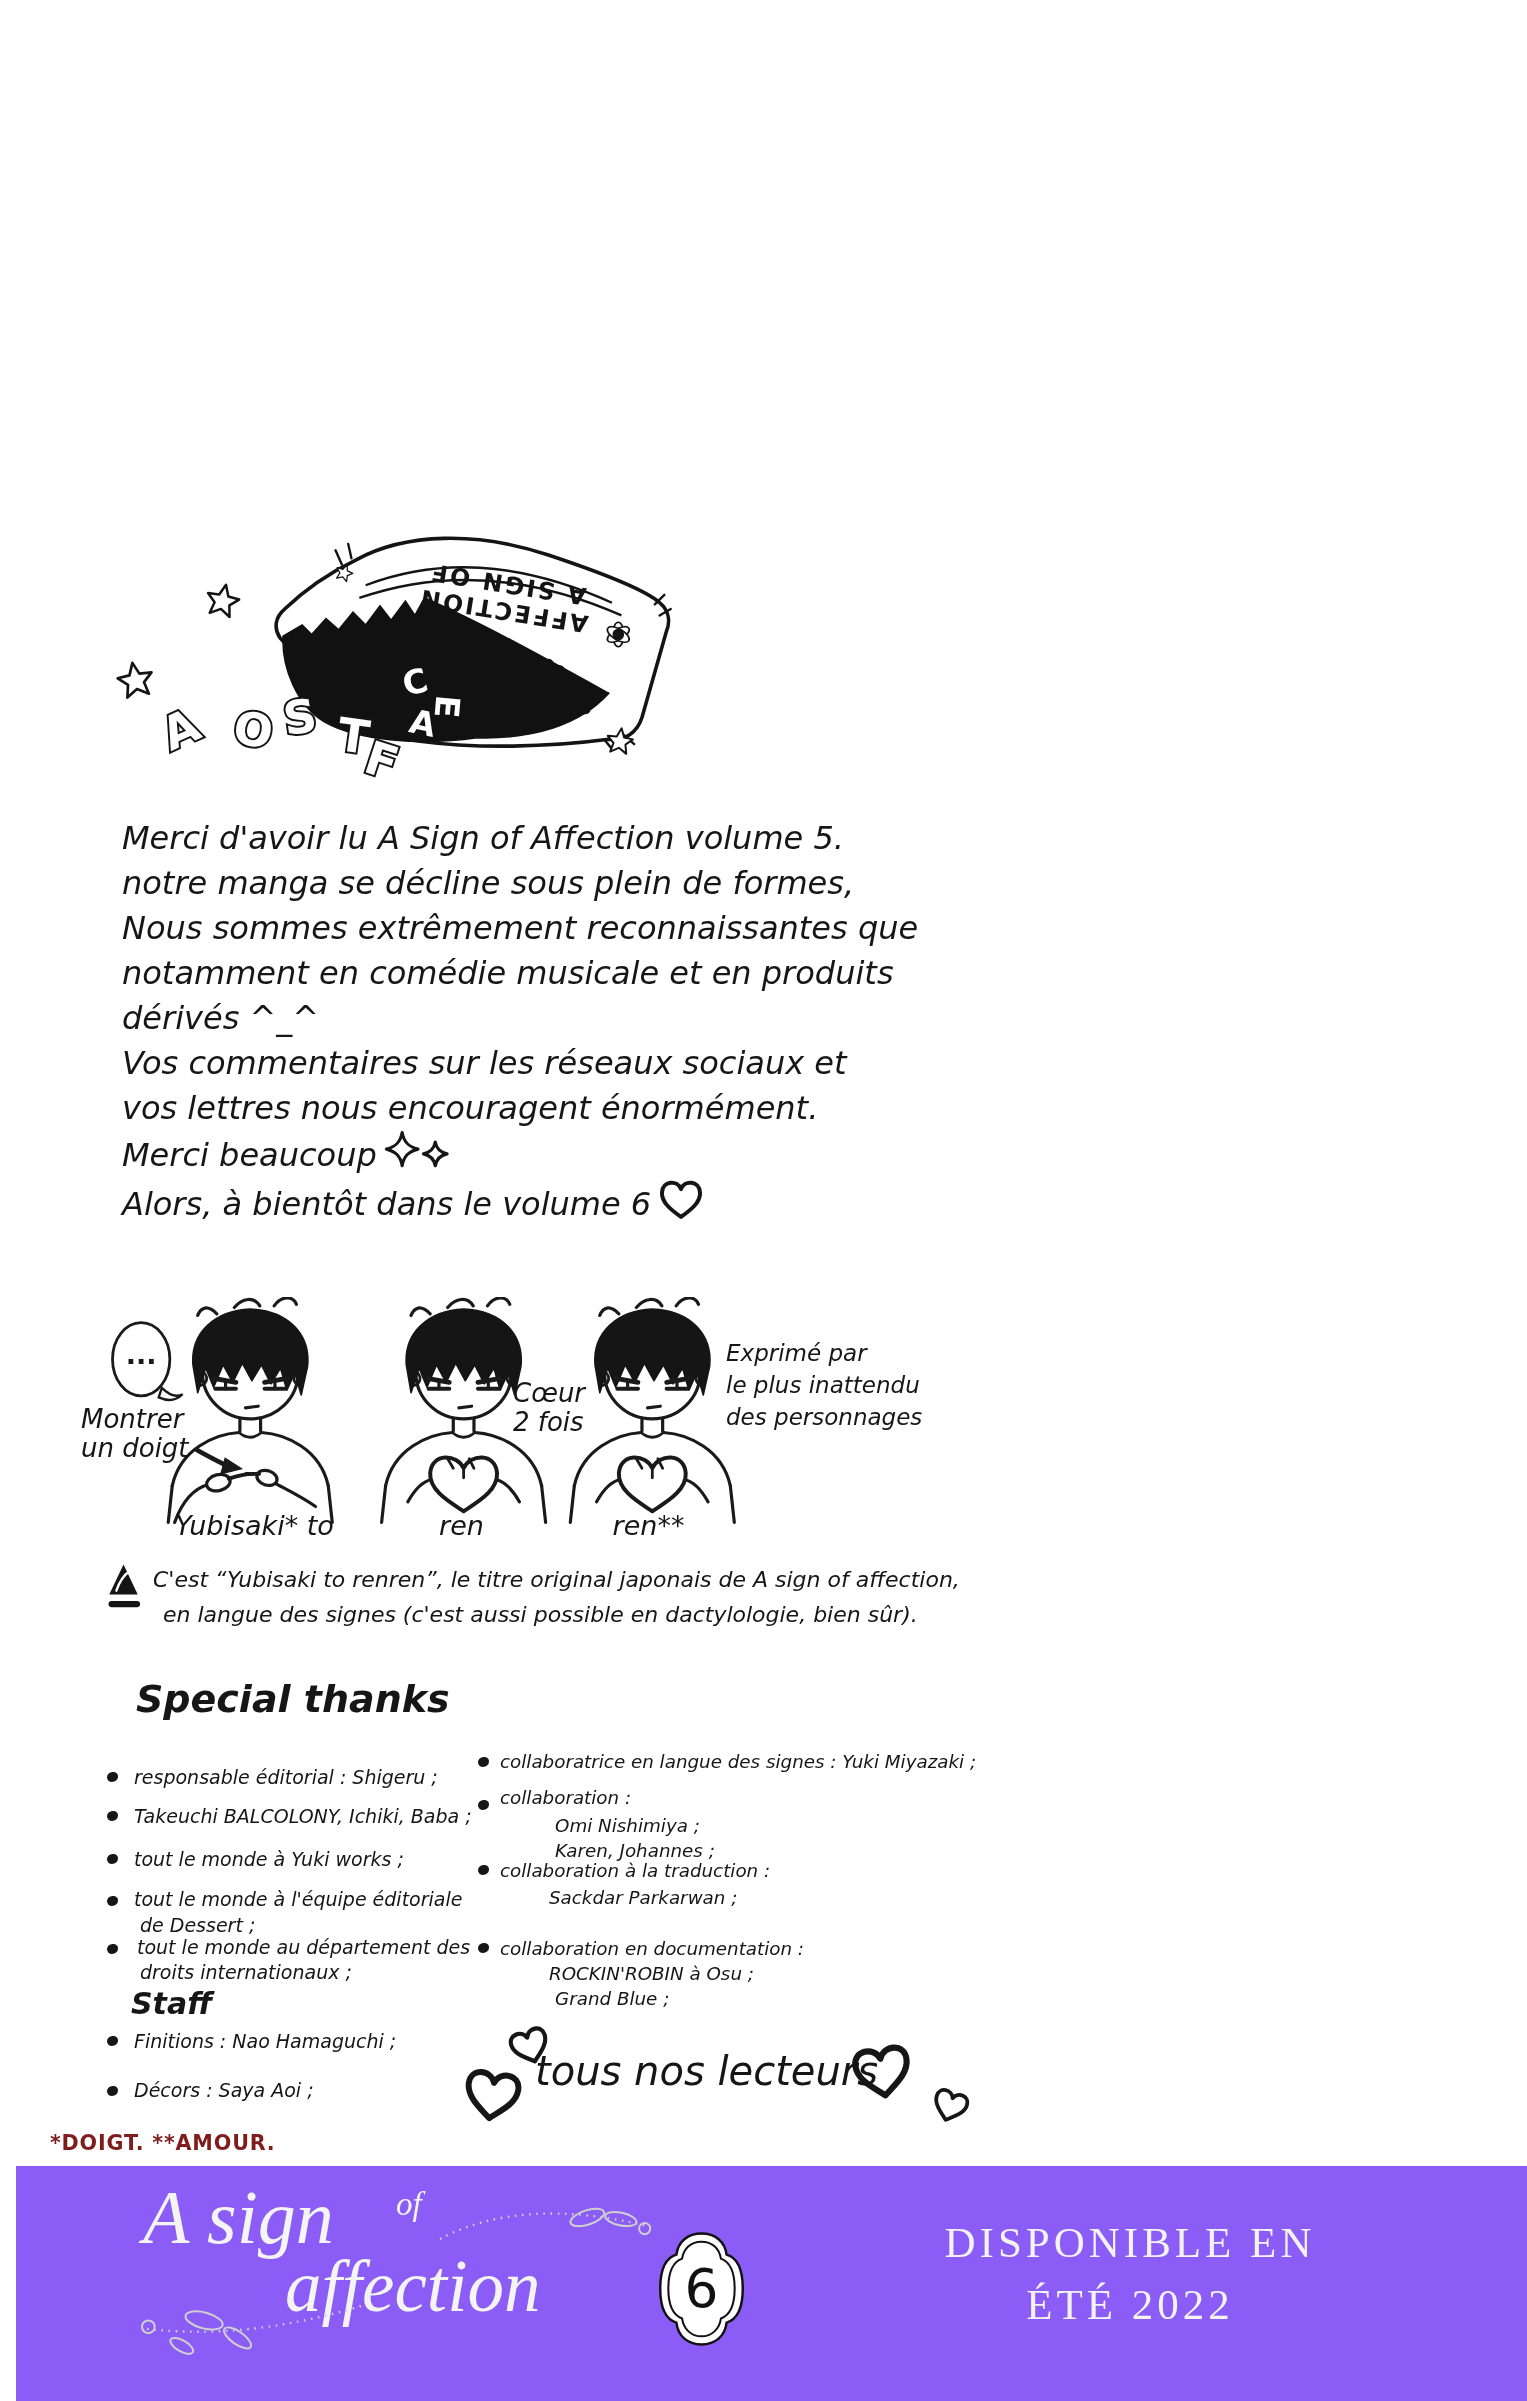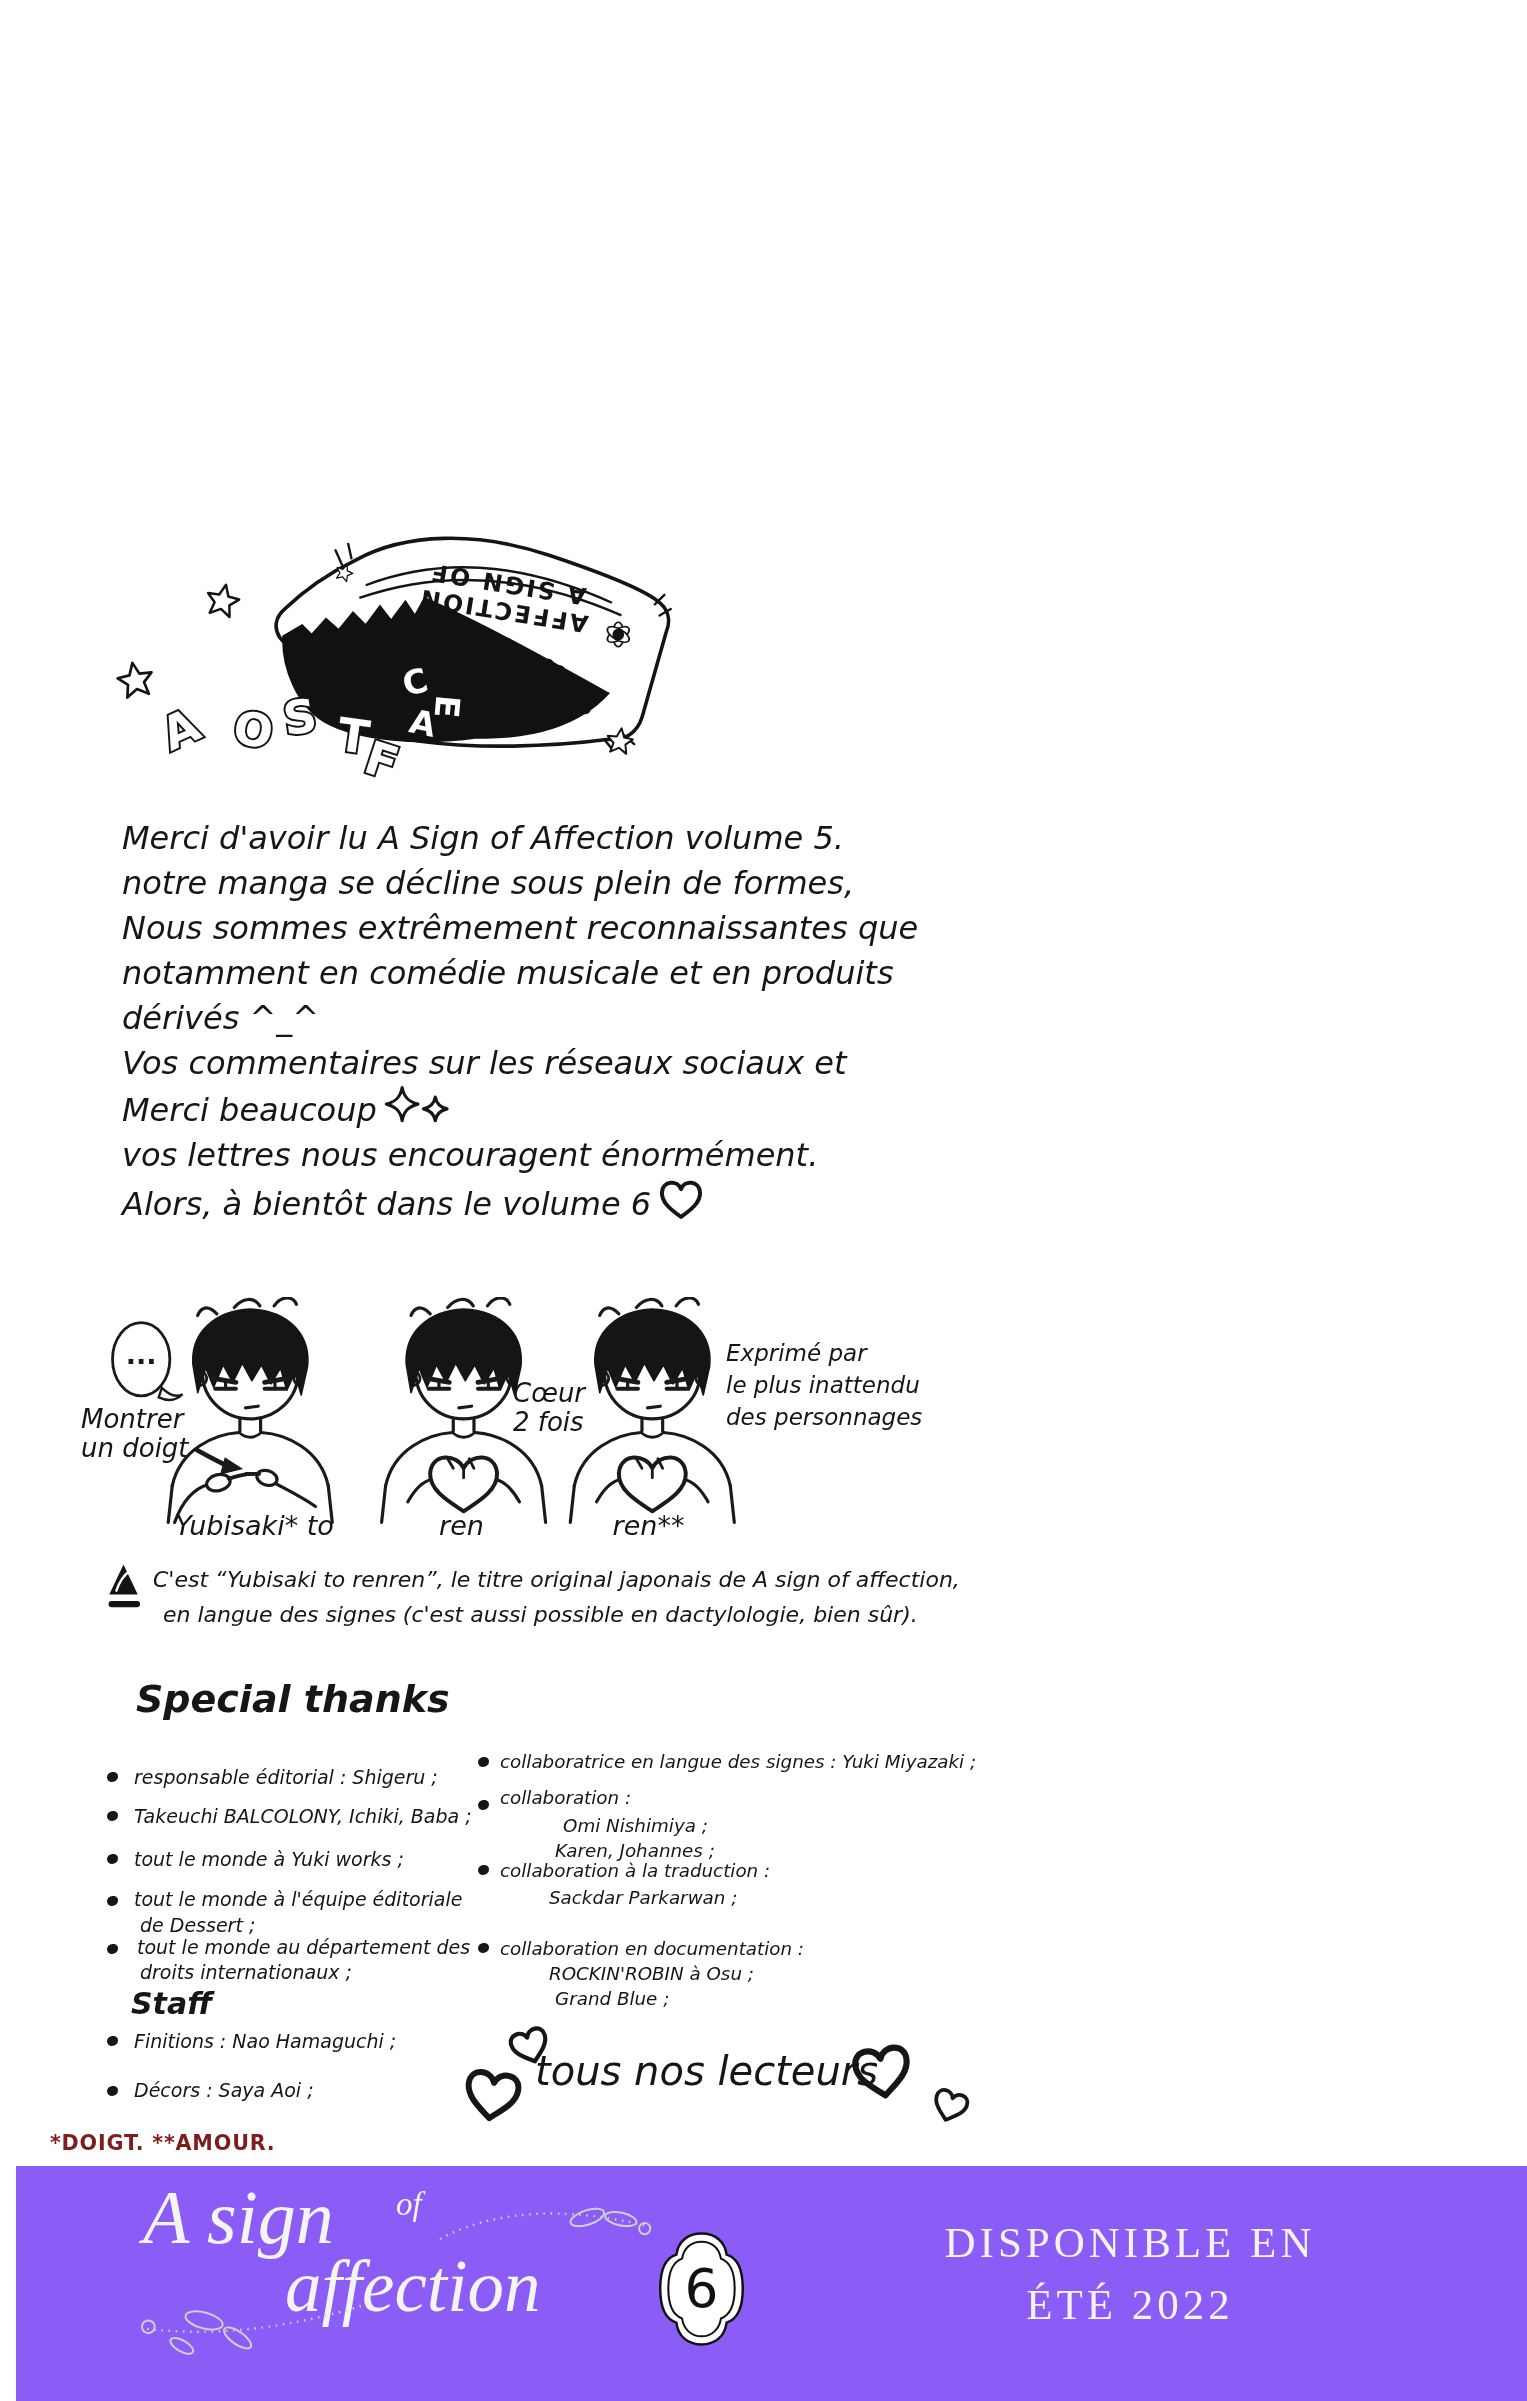--- a/index.html
+++ b/index.html
@@ -102,25 +102,25 @@
     </g>
   </svg>
 
   <div class="abs hand intro">
     <div class="iline"><span>Merci d'avoir lu A Sign of Affection volume 5.</span></div>
     <div class="iline"><span>notre manga se décline sous plein de formes,</span></div>
     <div class="iline"><span>Nous sommes extrêmement reconnaissantes que</span></div>
     <div class="iline"><span>notamment en comédie musicale et en produits</span></div>
     <div class="iline"><span>dérivés ^_^</span></div>
     <div class="iline"><span>Vos commentaires sur les réseaux sociaux et</span></div>
+    <div class="iline"><span>vos lettres nous encouragent énormément.</span></div>
     <div class="iline"><span>Merci beaucoup</span><svg class="inline-ico" width="73" height="41" viewBox="0 0 92 52">
           <path d="M 24,2 C 26,14 32,20 44,23 C 32,26 26,32 24,44 C 22,32 16,26 4,23 C 16,20 22,14 24,2 Z" fill="#fff" stroke="#161616" stroke-width="4" stroke-linejoin="round"></path>
           <path d="M 66,14 C 67.5,23 72,27 81,29 C 72,31 67.5,35 66,44 C 64.5,35 60,31 51,29 C 60,27 64.5,23 66,14 Z" fill="#fff" stroke="#161616" stroke-width="4" stroke-linejoin="round"></path>
         </svg></div>
-    <div class="iline"><span>vos lettres nous encouragent énormément.</span></div>
     <div class="iline"><span>Alors, à bientôt dans le volume 6</span><svg class="inline-ico" width="46" height="43" viewBox="0 0 58 54">
           <path d="M 29,14 C 25,2 6,3 5,18 C 4,31 18,41 29,49 C 40,41 54,31 53,18 C 52,3 33,2 29,14 Z" fill="none" stroke="#161616" stroke-width="5" stroke-linejoin="round"></path>
         </svg></div>
   </div>
 
   <svg class="abs" style="left:95px;top:1297px;" width="828" height="263" viewBox="0 0 1040 330">
     <defs>
       <g id="chibi" stroke="#1a1a1a" stroke-linecap="round" fill="none">
         <ellipse cx="0" cy="70" rx="60" ry="58" fill="#ffffff" stroke-width="4"></ellipse>
         <path d="M -62,86 A 9,9 0 1 0 -66,68 M 62,86 A 9,9 0 1 1 66,68" stroke-width="3.5"></path>
@@ -216,21 +216,21 @@
   <div class="abs hand th-sub" style="left:131px;top:1986px;">Staff</div>
   <div class="abs bullet" style="left:107px;top:2036px;"></div>
   <div class="abs hand th-item" style="left:134px;top:2030px;">Finitions : Nao Hamaguchi ;</div>
   <div class="abs bullet" style="left:107px;top:2086px;"></div>
   <div class="abs hand th-item" style="left:134px;top:2079px;">Décors : Saya Aoi ;</div>
 
   <div class="abs bullet" style="left:478px;top:1757px;"></div>
   <div class="abs hand th-item-r" style="left:500px;top:1751px;">collaboratrice en langue des signes : Yuki Miyazaki ;</div>
   <div class="abs bullet" style="left:478px;top:1800px;"></div>
   <div class="abs hand th-item-r" style="left:500px;top:1787px;">collaboration :</div>
-  <div class="abs hand th-item-r" style="left:555px;top:1815px;margin-left:8px;">Omi Nishimiya ;</div>
+  <div class="abs hand th-item-r" style="left:555px;top:1815px;">Omi Nishimiya ;</div>
   <div class="abs hand th-item-r" style="left:555px;top:1840px;">Karen, Johannes ;</div>
   <div class="abs bullet" style="left:478px;top:1865px;"></div>
   <div class="abs hand th-item-r" style="left:500px;top:1860px;">collaboration à la traduction :</div>
   <div class="abs hand th-item-r" style="left:549px;top:1887px;">Sackdar Parkarwan ;</div>
   <div class="abs bullet" style="left:478px;top:1943px;"></div>
   <div class="abs hand th-item-r" style="left:500px;top:1938px;">collaboration en documentation :</div>
   <div class="abs hand th-item-r" style="left:549px;top:1963px;">ROCKIN'ROBIN à Osu ;</div>
   <div class="abs hand th-item-r" style="left:555px;top:1988px;">Grand Blue ;</div>
 
   <div class="abs hand readers" style="left:535px;top:2048px;">tous nos lecteurs</div>

